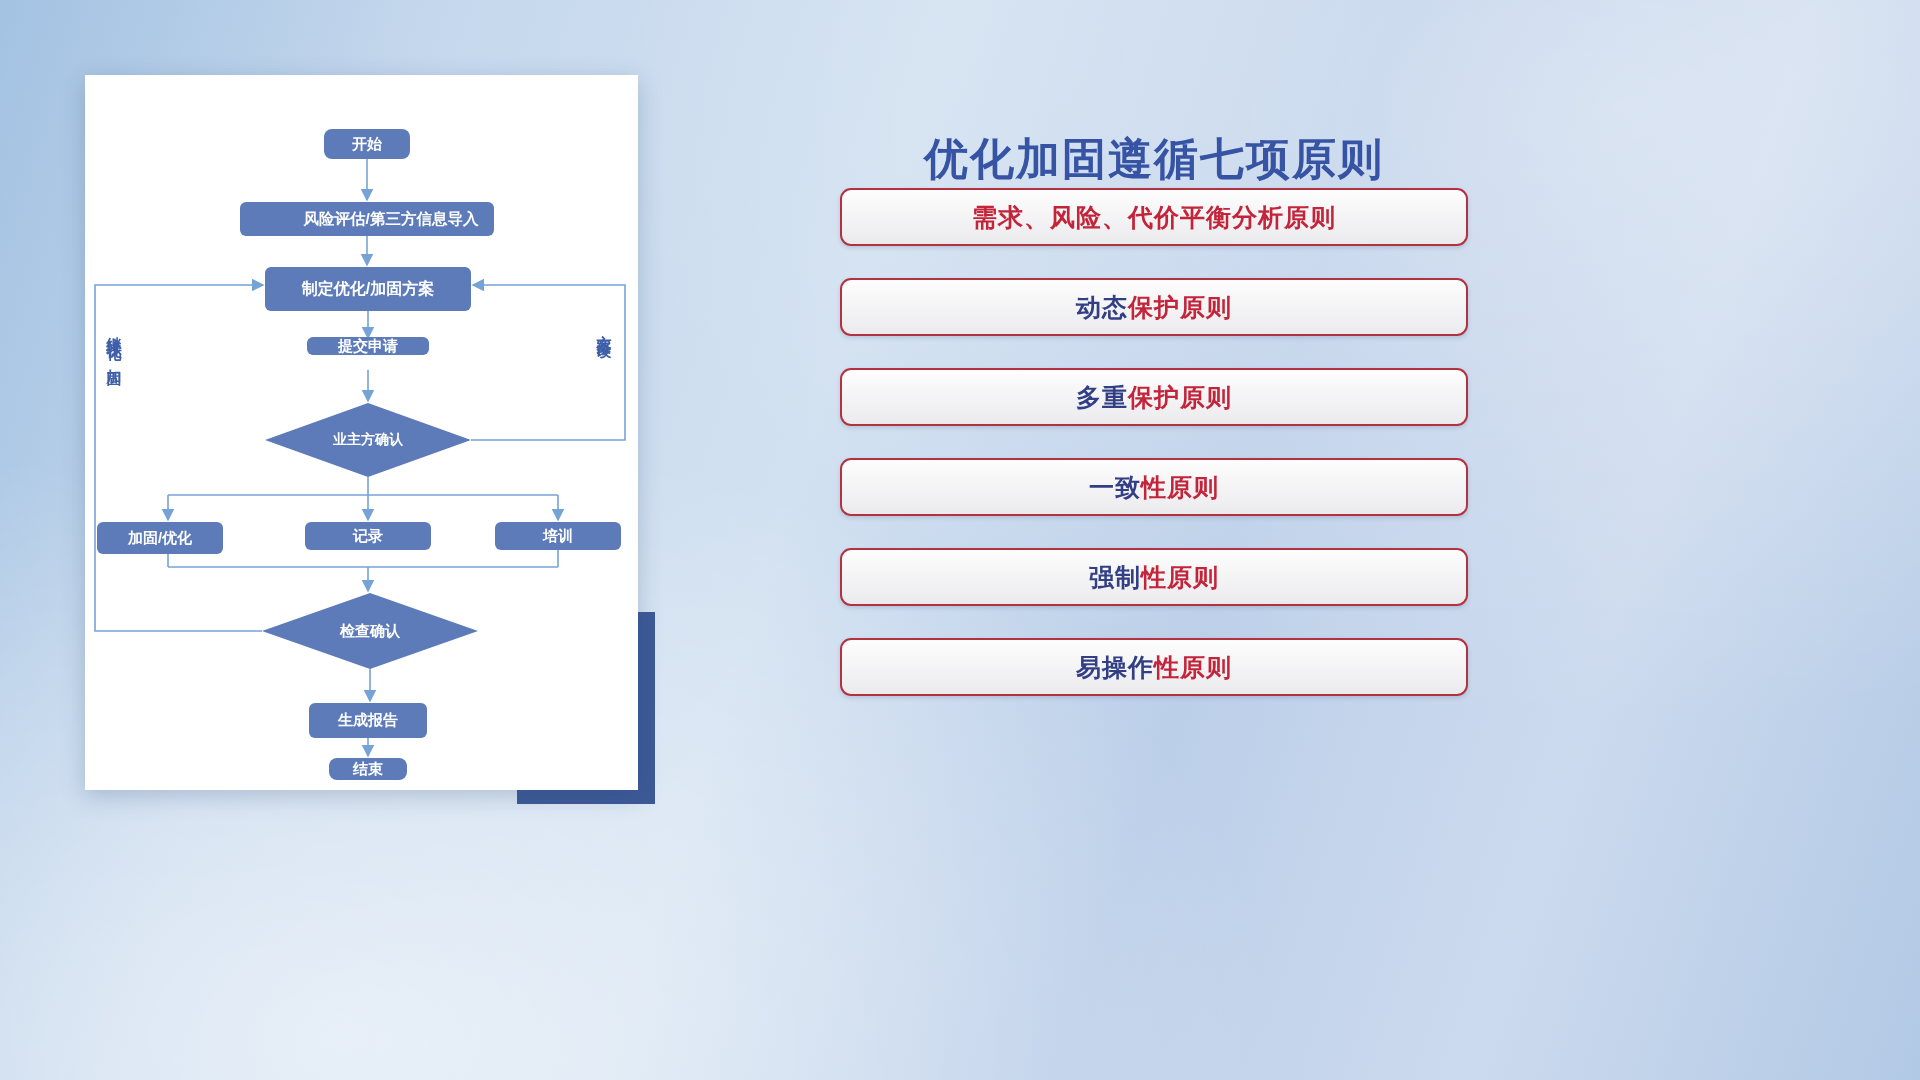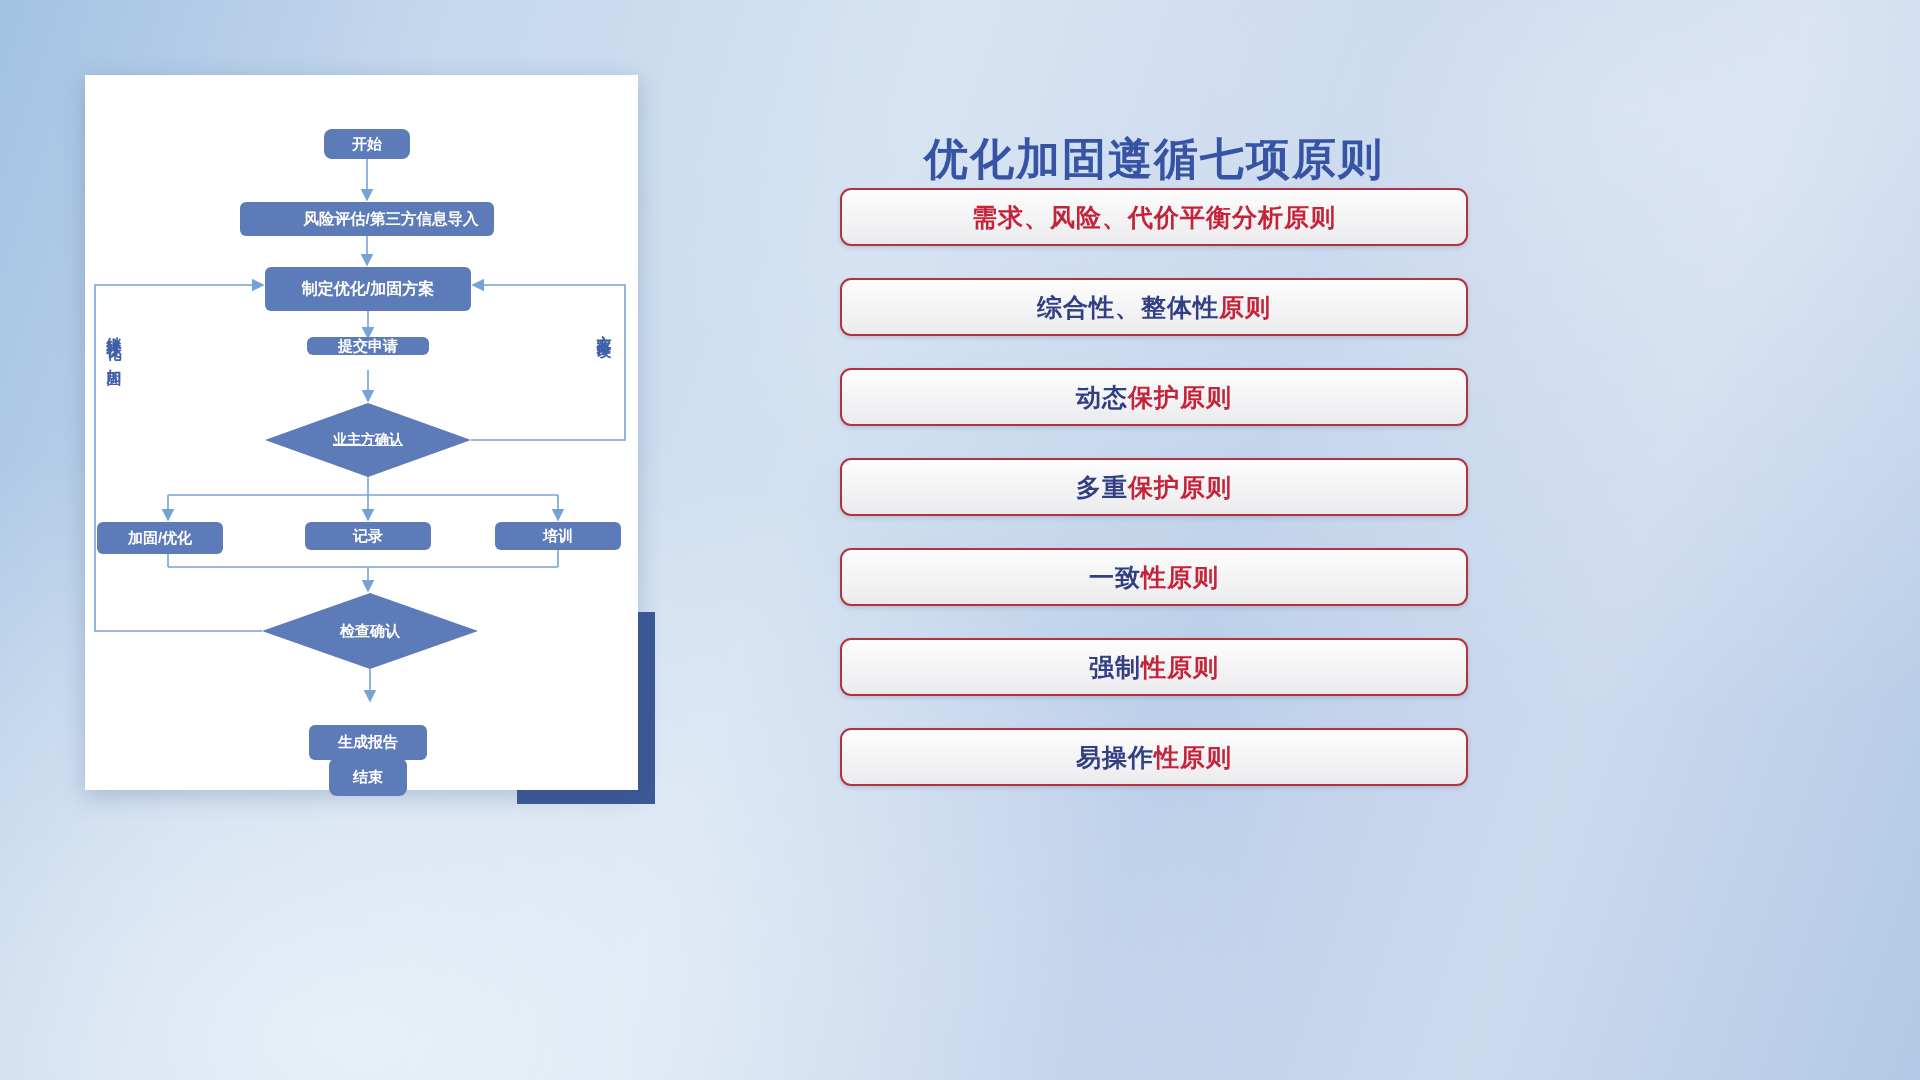--- a/index.html
+++ b/index.html
@@ -100,48 +100,44 @@
   </svg>
 
   <div class="node terminal" style="left:239px;top:54px;width:86px;height:30px;">开始</div>
 
   <div class="node" style="left:155px;top:127px;width:254px;height:34px;font-size:15.5px;padding-left:48px;">风险评估/第三方信息导入</div>
 
   <div class="node" style="left:180px;top:192px;width:206px;height:44px;font-size:16px;">制定优化/加固方案</div>
 
   <div class="node" style="left:222px;top:262px;width:122px;height:18px;">提交申请</div>
 
-  <div class="node diamond" style="left:180px;top:328px;width:206px;height:74px;font-size:14px;text-decoration:underline;">业主方确认</div>
+  <div class="node diamond" style="left:180px;top:328px;width:206px;height:74px;font-size:14px;">业主方确认</div>
 
   <div class="node" style="left:12px;top:447px;width:126px;height:32px;">加固/优化</div>
 
   <div class="node" style="left:220px;top:447px;width:126px;height:28px;">记录</div>
 
   <div class="node" style="left:410px;top:447px;width:126px;height:28px;">培训</div>
 
   <div class="node diamond" style="left:177px;top:518px;width:216px;height:76px;font-size:15px;">检查确认</div>
 
-  <div class="node" style="left:224px;top:628px;width:118px;height:35px;margin-top:22px;">生成报告</div>
+  <div class="node" style="left:224px;top:628px;width:118px;height:35px;">生成报告</div>
 
-  <div class="node terminal" style="left:244px;top:683px;width:78px;height:38px;">结束</div>
+  <div class="node terminal" style="left:244px;top:683px;width:78px;height:22px;">结束</div>
 
   <div class="vlabel" style="left:22px;top:250px;height:130px;">继续优化/加固</div>
 
   <div class="vlabel" style="left:512px;top:247px;height:90px;">方案修改</div>
 </div>
 
 <div class="panel-title">优化加固遵循七项原则</div>
 
 <div class="principles">
     <div class="principle-box">
       <span class="seg-red">需求、风险、代价平衡分析原则</span>
-    </div>
-    <div class="principle-box">
-      <span class="seg-navy">综合性、整体性</span>
-      <span class="seg-red">原则</span>
     </div>
     <div class="principle-box">
       <span class="seg-navy">动态</span>
       <span class="seg-red">保护原则</span>
     </div>
     <div class="principle-box">
       <span class="seg-navy">多重</span>
       <span class="seg-red">保护原则</span>
     </div>
     <div class="principle-box">

